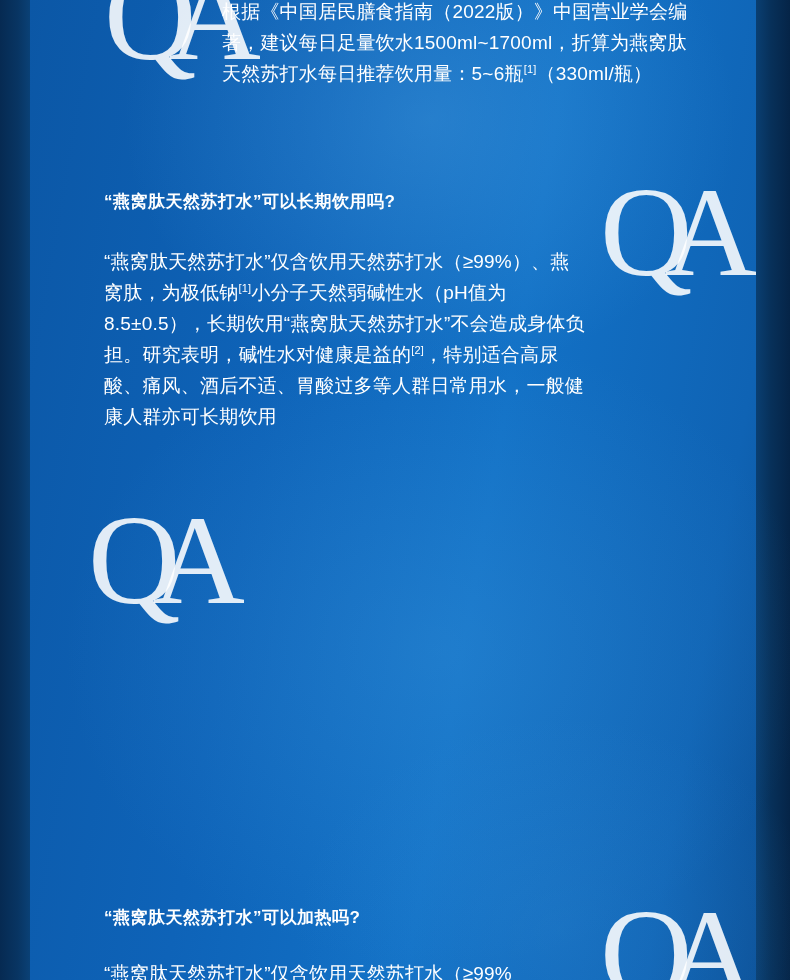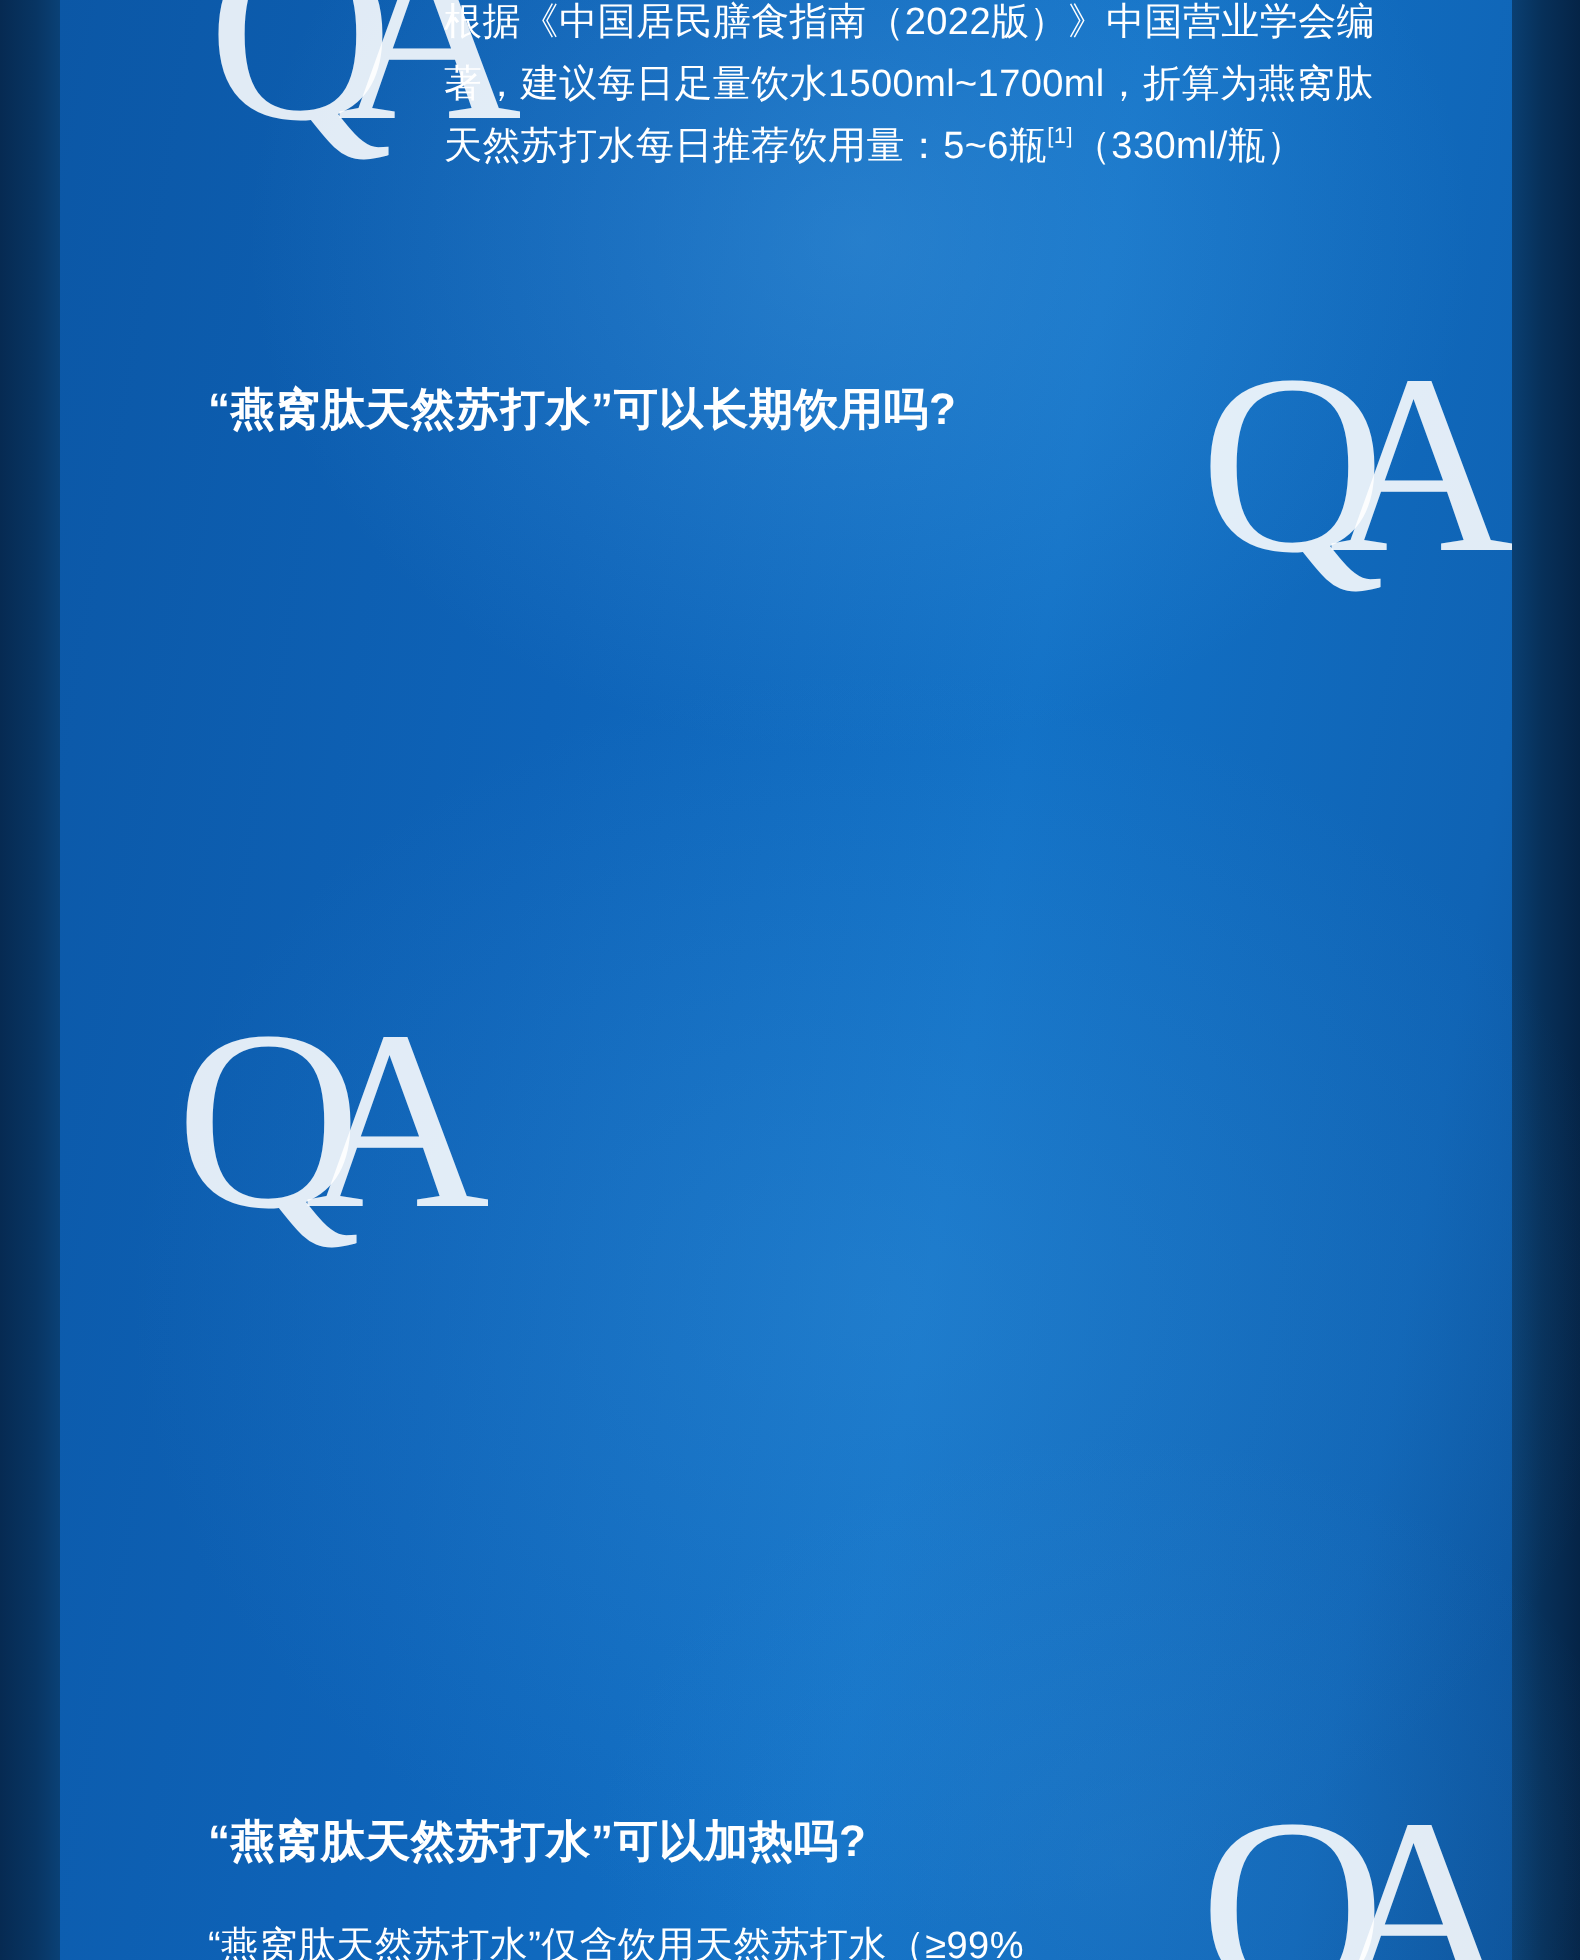--- a/index.html
+++ b/index.html
@@ -96,21 +96,21 @@
   .qa-s4 {
     left: 600px;
     top: 890px;
     font-size: 128px;
   }
 
   .qtitle {
     position: absolute;
     color: #ffffff;
     font-weight: bold;
-    font-size: 22px;
+    font-size: 17px;
     letter-spacing: 0.5px;
     white-space: nowrap;
   }
   .body-text {
     position: absolute;
     color: #ffffff;
     font-size: 19px;
     line-height: 31px;
     letter-spacing: 0.2px;
   }
@@ -182,19 +182,20 @@
     <div class="qa-mark qa-s3">
       <span class="q">Q</span><span class="a">A</span>
     </div>
     <div class="qa-mark qa-s4">
       <span class="q">Q</span><span class="a">A</span>
     </div>
 
     <div class="body-text blk1-text">根据《中国居民膳食指南（2022版）》中国营业学会编著，建议每日足量饮水1500ml~1700ml，折算为燕窝肽天然苏打水每日推荐饮用量：5~6瓶<sup>[1]</sup>（330ml/瓶）</div>
 
     <div class="qtitle blk2-title">“燕窝肽天然苏打水”可以长期饮用吗?</div>
+    <div class="body-text blk2-text">“燕窝肽天然苏打水”仅含饮用天然苏打水（≥99%）、燕窝肽，为极低钠<sup>[1]</sup>小分子天然弱碱性水（pH值为8.5±0.5），长期饮用“燕窝肽天然苏打水”不会造成身体负担。研究表明，碱性水对健康是益的<sup>[2]</sup>，特别适合高尿酸、痛风、酒后不适、胃酸过多等人群日常用水，一般健康人群亦可长期饮用</div>
 
 
     <div class="qtitle blk4-title">“燕窝肽天然苏打水”可以加热吗?</div>
     <div class="body-text blk4-text">“燕窝肽天然苏打水”仅含饮用天然苏打水（≥99%</div>
 
   </div>
 </div>
 
 </body></html>

